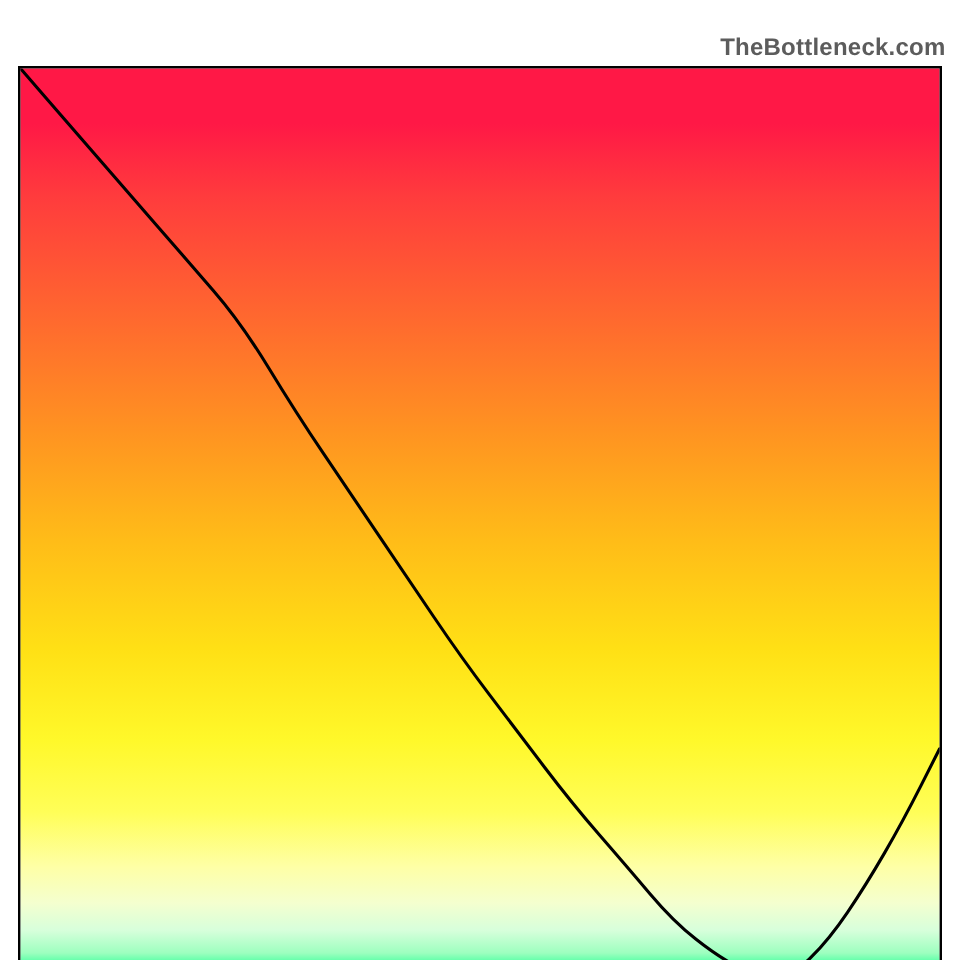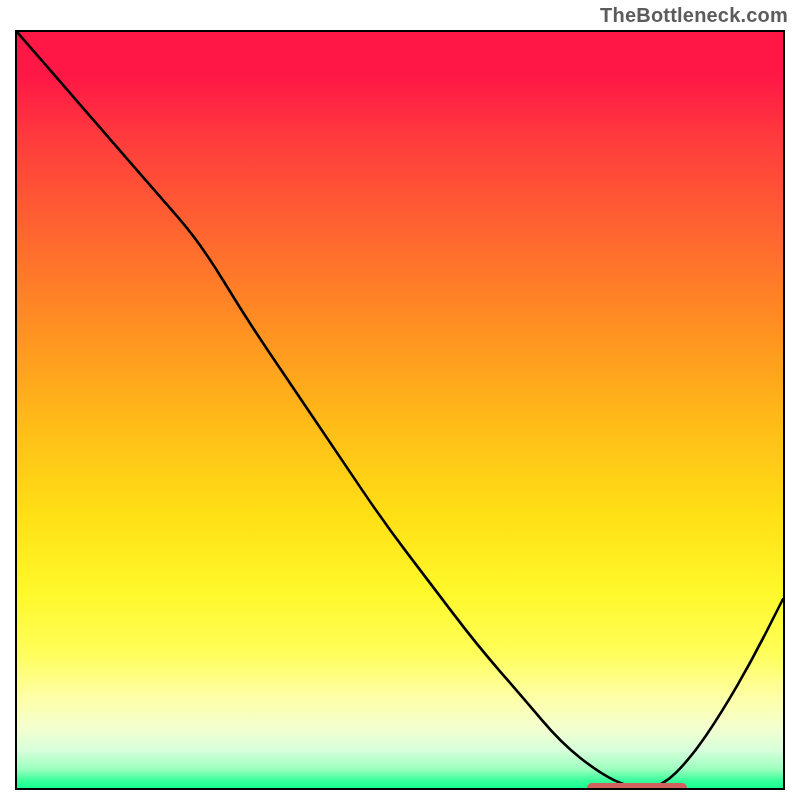--- a/index.html
+++ b/index.html
@@ -8,20 +8,21 @@
     width: 800px;
     height: 800px;
     background: #ffffff;
     font-family: Arial, Helvetica, sans-serif;
     overflow: hidden;
   }
   .frame {
     position: relative;
     width: 800px;
     height: 678px;
+    margin-top: 25px;
   }
   .watermark {
     position: absolute;
     top: 4px;
     right: 12px;
     color: #5c5c5c;
     font-size: 20px;
     font-weight: 600;
     letter-spacing: 0.2px;
     z-index: 3;

